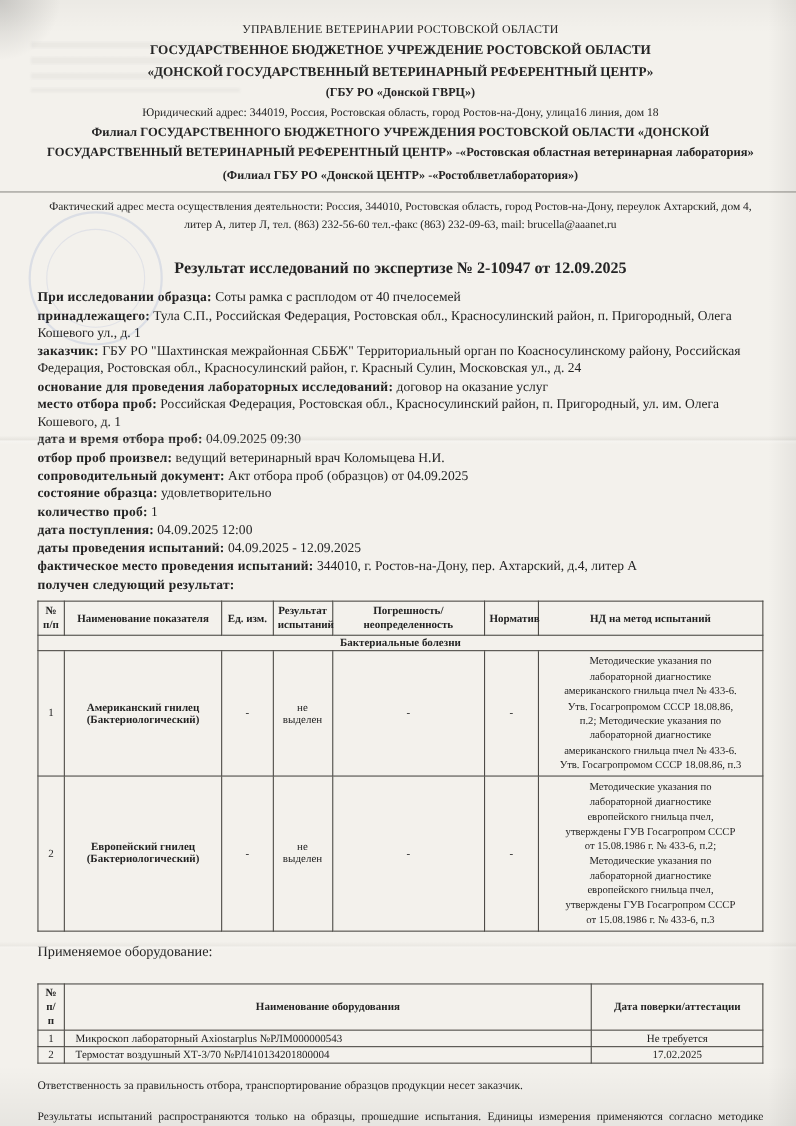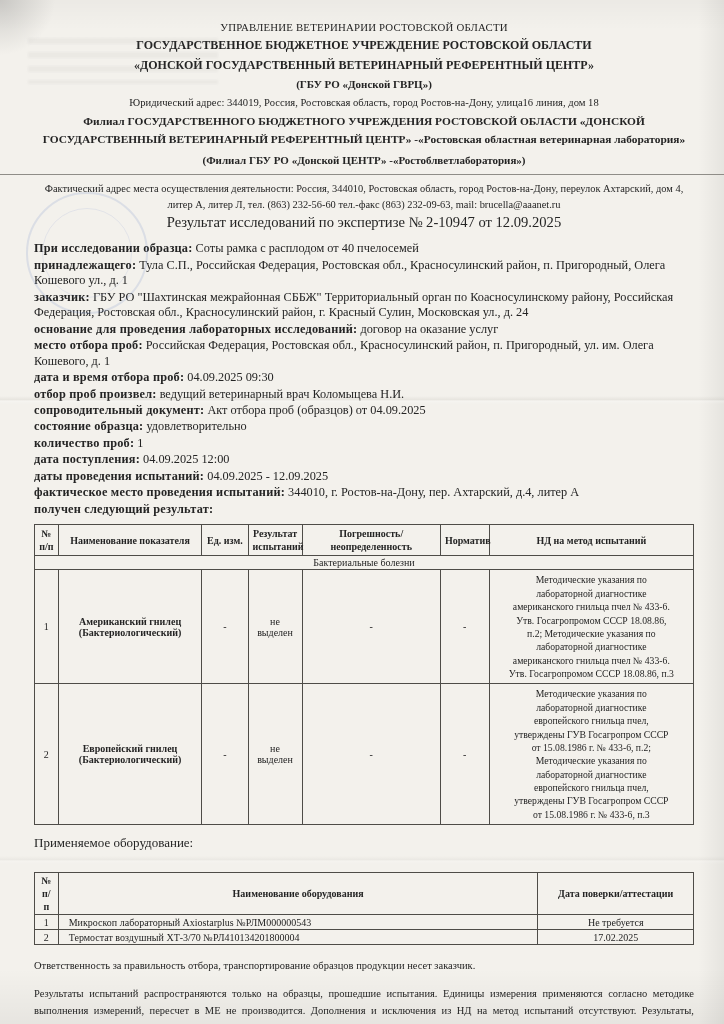--- a/index.html
+++ b/index.html
@@ -32,33 +32,33 @@
   .hdr p{margin:0 0 4px 0;}
   .h-authority{font-size:10.8px;letter-spacing:.2px;}
   .h-org{font-size:12px;font-weight:bold;}
   .h-short{font-size:11px;font-weight:bold;margin-top:2px !important;}
   .h-codes,.h-legal,.h-tel{font-size:10.6px;margin-top:3px !important;}
   .h-branch{font-size:11.4px;font-weight:bold;margin-top:3px !important;line-height:1.55;}
   .h-branch2{font-size:11px;font-weight:bold;}
   a.doc-link{color:#26427e;text-decoration:underline;}
   .rule{border:none;border-top:1px solid #8f8d88;margin:7px -30px 6px -34px;}
   .contact{font-size:10.4px;text-align:center;line-height:1.5;margin:0;}
-  .title{font-size:14.6px;font-weight:normal;text-align:center;margin:2px 0 10px 0;}
+  .title{font-size:14.6px;font-weight:bold;text-align:center;margin:24px 0 10px 0;}
   
   .fields{font-size:12.3px;line-height:1.26;}
   .fields p{margin:0 0 1px 0;}
   .fld-l{font-weight:bold;letter-spacing:.2px;}
   
   table{border-collapse:collapse;width:100%;table-layout:fixed;}
   .results{margin-top:7px;font-size:10px;}
   .results th,.results td{border:1px solid #4e4c48;padding:2px 4px;vertical-align:middle;box-sizing:border-box;}
   .results th{font-weight:bold;text-align:center;line-height:1.3;height:30px;}
   .col-n{width:3.6%;} .col-name{width:21.8%;} .col-unit{width:7%;} .col-res{width:8.2%;}
   .col-err{width:21%;} .col-norm{width:7.4%;} .col-nd{width:31%;}
-  .section-row td{font-weight:normal;text-align:left;height:14px;padding:1px 4px;}
+  .section-row td{font-weight:bold;text-align:left;height:14px;padding:1px 4px;}
   .results td{text-align:center;}
   .results td.c-name{text-align:center;font-weight:bold;}
   .results td.c-nd{font-size:9.7px;line-height:1.38;text-align:center;padding:3px 19px;}
   .row-1 td{height:104px;}
   .row-2 td{height:124px;}
   .equip-title{font-size:13px;margin:10px 0 21px 0;}
   .equip{font-size:10px;}
   .equip th,.equip td{border:1px solid #4e4c48;padding:1px 5px;box-sizing:border-box;}
   .equip th{font-weight:bold;text-align:center;line-height:1.3;height:27px;}
   .eq-n{width:3.6%;} .eq-name{width:72.8%;} .eq-date{width:23.6%;}

